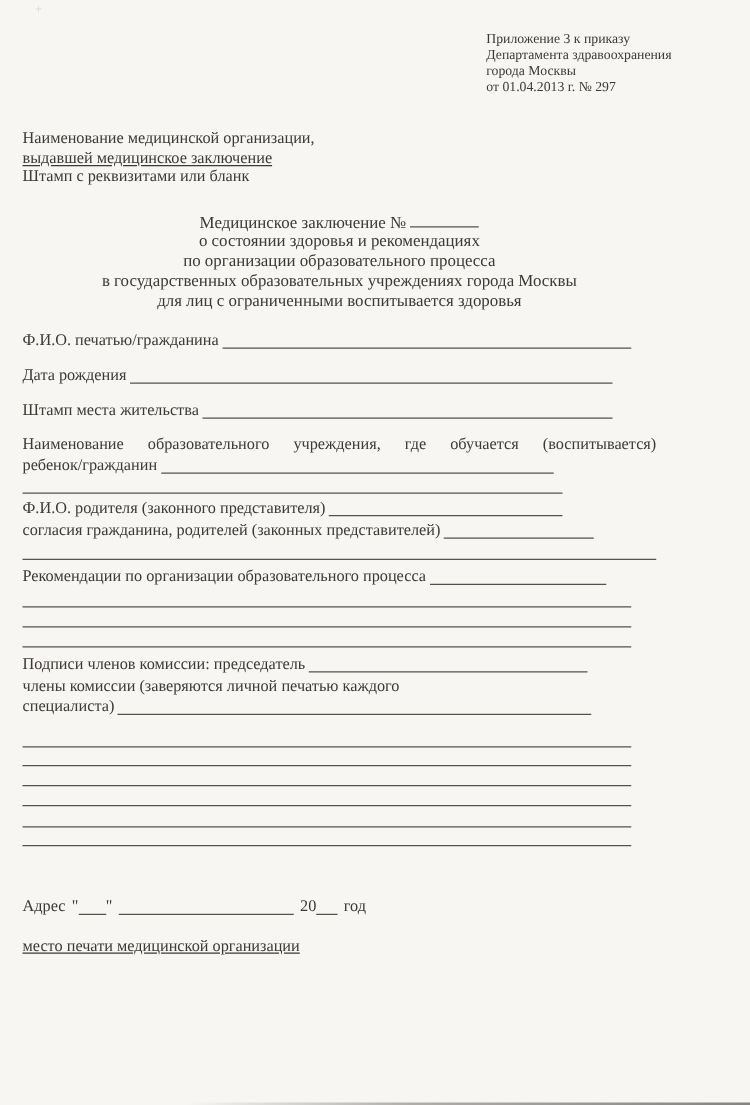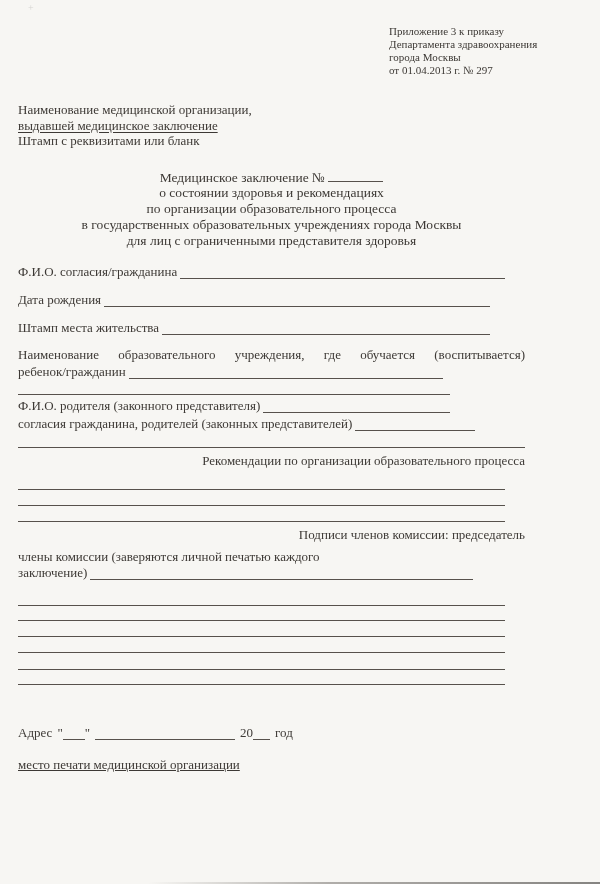--- a/index.html
+++ b/index.html
@@ -55,21 +55,21 @@
   .mr52 { margin-right: 52px; } .mr55 { margin-right: 55px; }
   .mr75 { margin-right: 75px; } .mr82 { margin-right: 82px; }
   .blank-line { border-bottom: 1px solid #57514c; height: 14px; }
   .just {
     text-align: justify;
     text-align-last: justify;
     line-height: 16.5px;
   }
   .plain-line { line-height: 16px; }
   .mt16 { margin-top: 16px; } .mt13 { margin-top: 13px; } .mt12 { margin-top: 12px; }
-  .mt5 { margin-top: 5px; flex-direction: column; } .mt3 { margin-top: 3px; justify-content: space-between; } .mt8 { margin-top: 8px; }
+  .mt5 { margin-top: 5px; } .mt3 { margin-top: 3px; justify-content: space-between; } .mt8 { margin-top: 8px; }
   .date-row {
     display: flex;
     align-items: flex-end;
     margin-top: 40px;
     line-height: 15px;
   }
   .date-row > * { margin-right: 5px; }
   .stamp-line { margin-top: 17px; text-decoration: underline; }
   .scan-edge {
     position: absolute;
@@ -103,25 +103,25 @@
       <div>Наименование медицинской организации,</div>
       <div class="org-underlined">выдавшей медицинское заключение</div>
       <div>Штамп с реквизитами или бланк</div>
     </div>
 
     <div class="title-block">
       <div><span>Медицинское заключение №</span> <span class="ul w55"></span></div>
       <div>о состоянии здоровья и рекомендациях</div>
       <div>по организации образовательного процесса</div>
       <div>в государственных образовательных учреждениях города Москвы</div>
-      <div>для лиц с ограниченными представителя здоровья</div>
+      <div>для лиц с ограниченными воспитывается здоровья</div>
     </div>
 
     <div class="field mt16">
-      <span class="label">Ф.И.О. согласия/гражданина</span>
+      <span class="label">Ф.И.О. печатью/гражданина</span>
       <span class="fill mr20"></span>
     </div>
 
     <div class="field mt13">
       <span class="label">Дата рождения</span>
       <span class="fill mr35"></span>
     </div>
 
     <div class="field mt13">
       <span class="label">Штамп места жительства</span>
@@ -162,21 +162,21 @@
     <div class="blank-line mr20" style="height:15px;"></div>
 
     <div class="field mt5">
       <span class="label">Подписи членов комиссии: председатель</span>
       <span class="fill mr55"></span>
     </div>
 
     <div class="plain-line mt3">члены комиссии (заверяются личной печатью каждого</div>
 
     <div class="field">
-      <span class="label">заключение)</span>
+      <span class="label">специалиста)</span>
       <span class="fill mr52"></span>
     </div>
 
     <div class="blank-line mr20 mt8" style="height:17px;"></div>
     <div class="blank-line mr20" style="height:14px;"></div>
     <div class="blank-line mr20" style="height:15px;"></div>
     <div class="blank-line mr20" style="height:15px;"></div>
     <div class="blank-line mr20" style="height:16px;"></div>
     <div class="blank-line mr20" style="height:14px;"></div>
 

